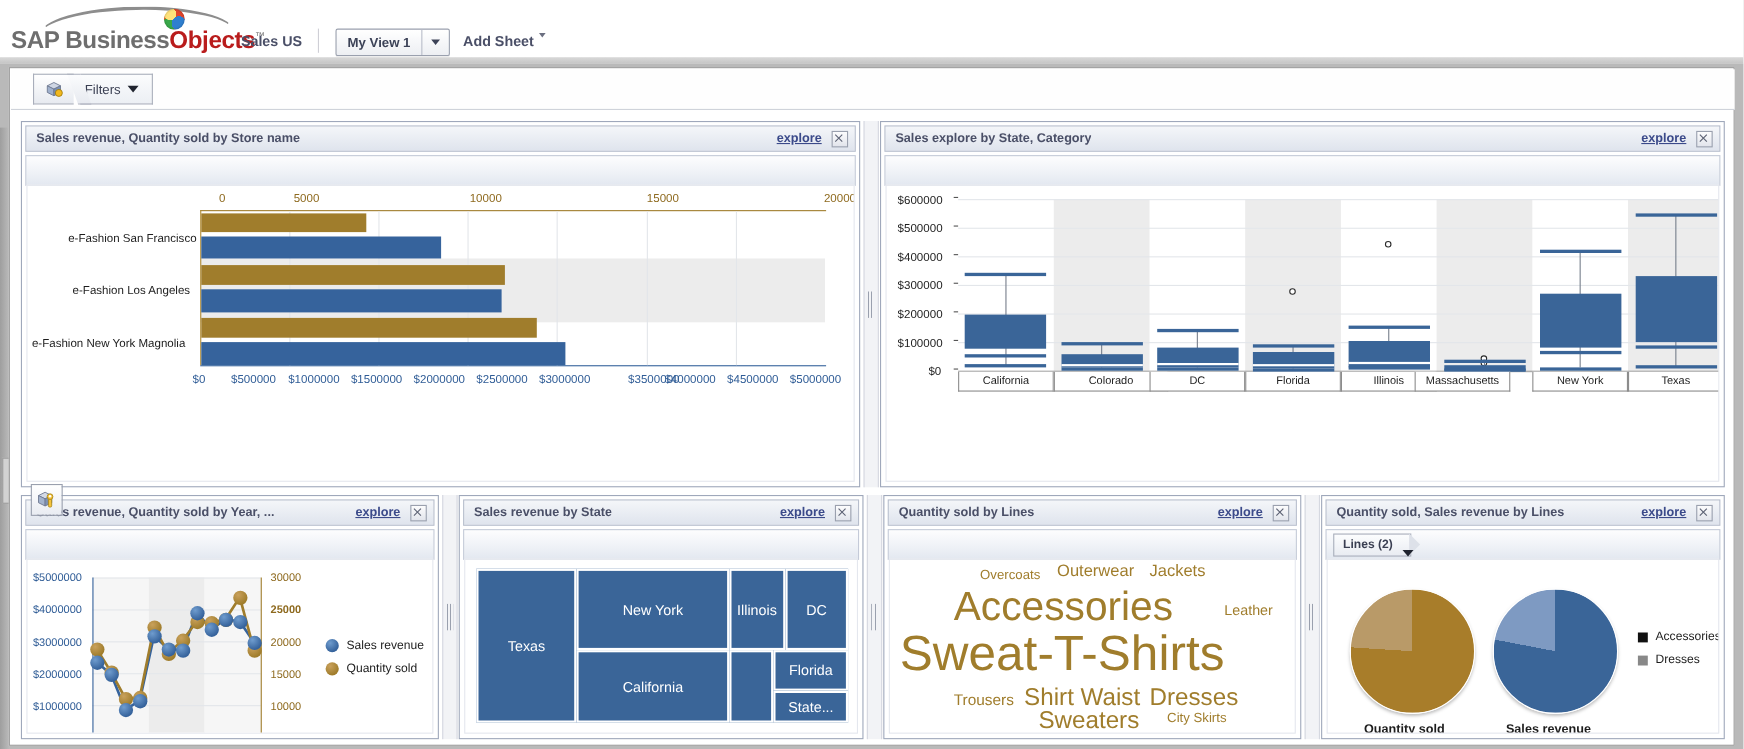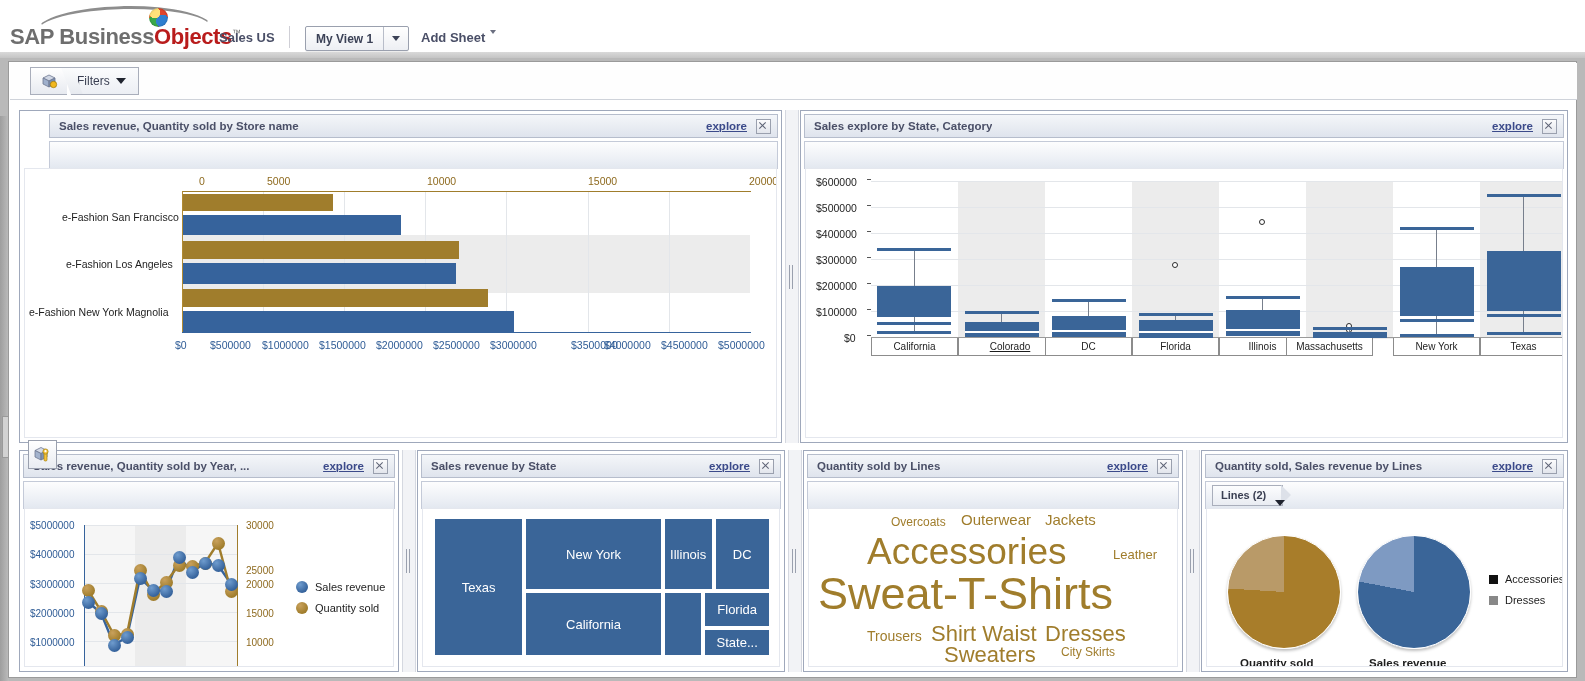--- a/index.html
+++ b/index.html
@@ -203,21 +203,21 @@
           <div class="filter-slant"></div>
           <div class="filter-label-box">
             <span class="filter-label">Filters</span>
             <i class="filter-caret"></i>
           </div>
         </div>
       </div>
 
       <div class="grid-top">
 
-        <div class="panel" style="left:0;top:0;width:763px;height:333px;padding-left:26px;">
+        <div class="panel" style="left:0;top:0;width:763px;height:333px;">
           <div class="panel-head">
             <div class="panel-title">Sales revenue, Quantity sold by Store name</div>
             <div class="panel-actions">
               <span class="explore">explore</span>
               <span class="closebox"></span>
             </div>
           </div>
           <div class="panel-sub"></div>
           <div class="panel-body" style="top:57px;">
 
@@ -356,21 +356,21 @@
             <div class="bp-med" style="left:594px;top:150px;width:74px;height:3px;background:#3a6598;"></div>
             <div class="bp-line" style="left:594px;top:165px;width:74px;"></div>
 
             <div class="bp-whisker" style="left:717px;top:26px;height:139px;"></div>
             <div class="bp-line" style="left:681px;top:25px;width:74px;"></div>
             <div class="bp-box" style="left:681px;top:82px;width:74px;height:60px;"></div>
             <div class="bp-med" style="left:681px;top:145px;width:74px;height:3px;background:#3a6598;"></div>
             <div class="bp-line" style="left:681px;top:163px;width:74px;"></div>
 
             <div class="catbox" style="left:65px;top:169px;width:87px;height:18px;">California</div>
-            <div class="catbox" style="left:152px;top:169px;width:104px;height:18px;text-decoration:underline;">Colorado</div>
+            <div class="catbox" style="left:152px;top:169px;width:104px;height:18px;">Colorado</div>
             <div class="catbox" style="left:239px;top:169px;width:87px;height:18px;">DC</div>
             <div class="catbox" style="left:326px;top:169px;width:87px;height:18px;">Florida</div>
             <div class="catbox" style="left:413px;top:169px;width:87px;height:18px;">Illinois</div>
             <div class="catbox" style="left:480px;top:169px;width:87px;height:18px;">Massachusetts</div>
             <div class="catbox" style="left:587px;top:169px;width:87px;height:18px;">New York</div>
             <div class="catbox" style="left:674px;top:169px;width:87px;height:18px;">Texas</div>
           </div>
         </div>
       </div>
 
@@ -399,21 +399,21 @@
           <div class="panel-body" style="top:57px;">
 
             <div class="axis-lbl blue-lbl" style="left:5px;top:11px;font-size:10px;">$5000000</div>
             <div class="axis-lbl blue-lbl" style="left:5px;top:40px;font-size:10px;">$4000000</div>
             <div class="axis-lbl blue-lbl" style="left:5px;top:70px;font-size:10px;">$3000000</div>
             <div class="axis-lbl blue-lbl" style="left:5px;top:99px;font-size:10px;">$2000000</div>
             <div class="axis-lbl blue-lbl" style="left:5px;top:128px;font-size:10px;">$1000000</div>
             <div class="axis-lbl blue-lbl" style="left:42px;top:157px;font-size:10px;">$0</div>
 
             <div class="axis-lbl gold-lbl" style="left:221px;top:11px;font-size:10px;">30000</div>
-            <div class="axis-lbl gold-lbl" style="left:221px;top:56px;font-size:10px;">25000</div>
+            <div class="axis-lbl gold-lbl" style="left:221px;top:40px;font-size:10px;font-weight:bold;">25000</div>
             <div class="axis-lbl gold-lbl" style="left:221px;top:70px;font-size:10px;">20000</div>
             <div class="axis-lbl gold-lbl" style="left:221px;top:99px;font-size:10px;">15000</div>
             <div class="axis-lbl gold-lbl" style="left:221px;top:128px;font-size:10px;">10000</div>
             <div class="axis-lbl gold-lbl" style="left:221px;top:157px;font-size:10px;">5000</div>
 
             <div class="bandcol" style="left:110px;top:16px;width:51px;height:159px;"></div>
             <div class="bandcol" style="left:59px;top:16px;width:51px;height:159px;background:#f6f6f6;"></div>
             <div class="bandcol" style="left:161px;top:16px;width:51px;height:159px;background:#f6f6f6;"></div>
 
             <div class="gridline" style="left:59px;top:16px;width:153px;"></div>

